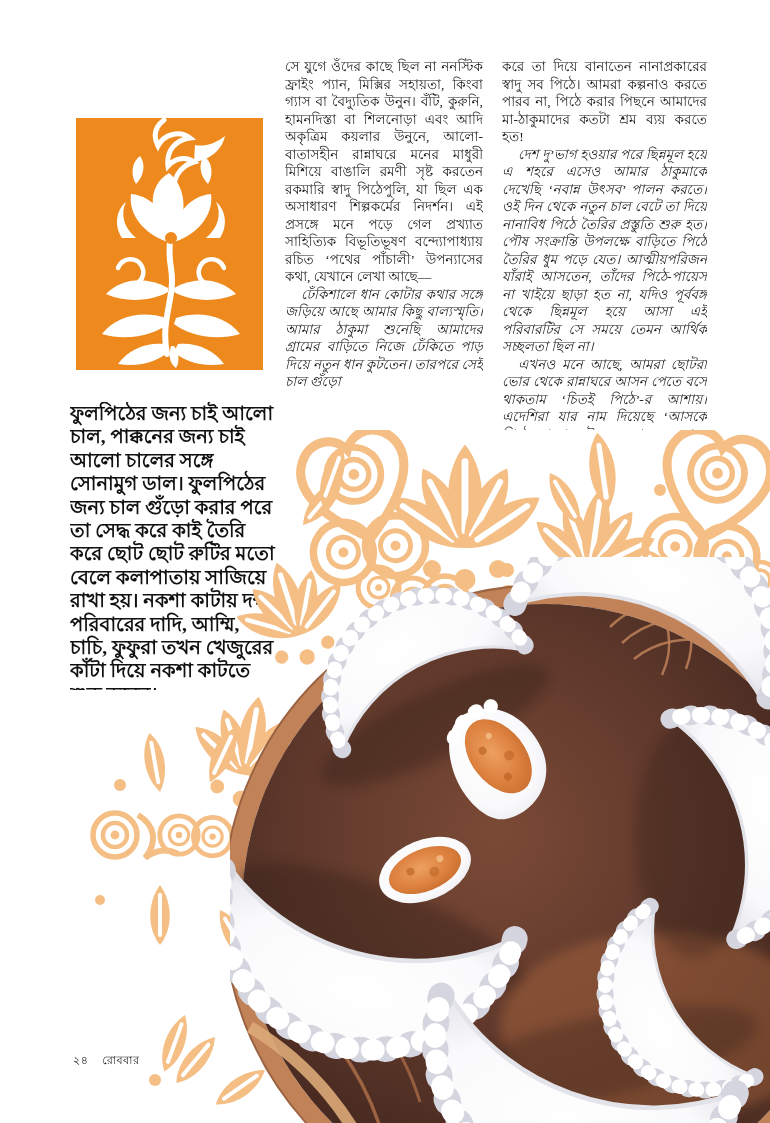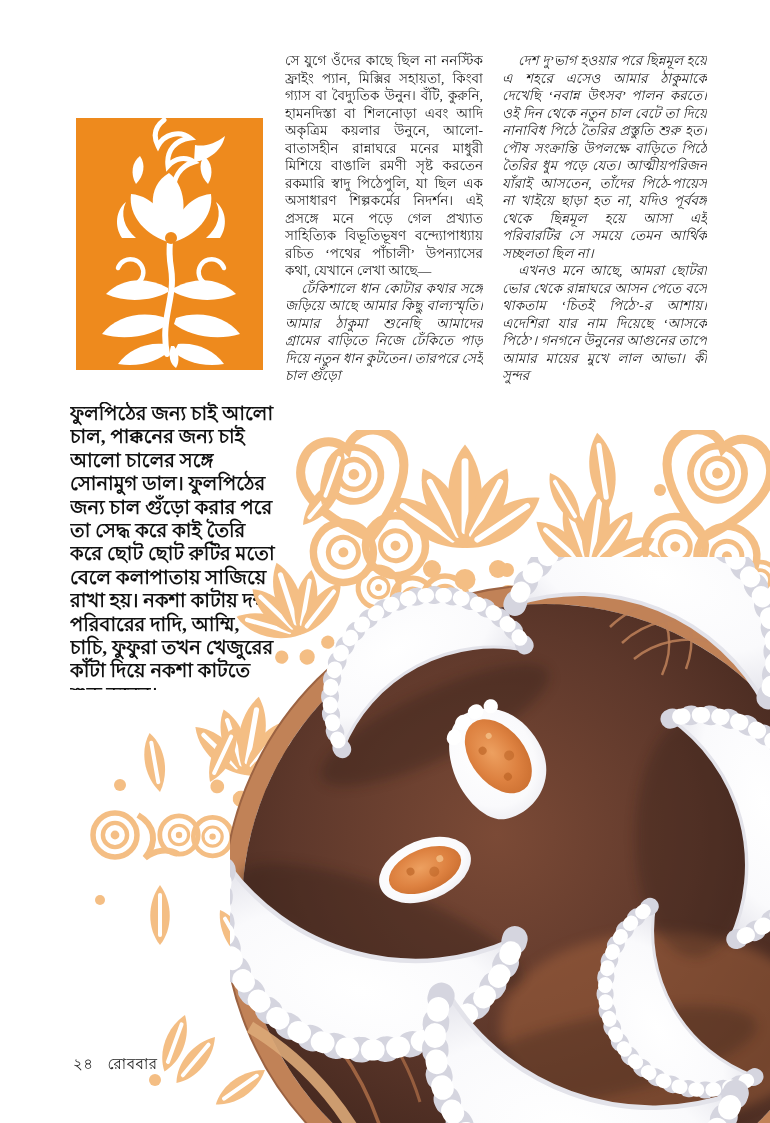--- a/index.html
+++ b/index.html
@@ -13,21 +13,21 @@
     color:var(--text,#1a1a1a);
   }
   
   .ornament-block{
     position:absolute;left:76px;top:118px;width:187px;height:252px;
     background:var(--orange,#ee8a1d);
   }
   .ornament-block svg{display:block;width:100%;height:100%;}
   
   .col{
-    position:absolute;top:52px;
+    position:absolute;top:58px;
     font-size:13.5px;line-height:17.5px;
     text-align:justify;overflow:hidden;
   }
   .col1{left:285px;width:198px;height:372px;}
   .col2{left:502px;width:205px;height:372px;}
   .col p{margin:0;}
   .col p.indent{text-indent:16px;font-style:italic;}
   .col p.italic{font-style:italic;}
   
   .pullquote{
@@ -43,21 +43,21 @@
   
   .photo{position:absolute;left:230px;top:557px;width:540px;height:566px;z-index:2;}
   .pitha-body{fill:url(#gradPitha);}
   .pitha-inner{stroke:#e3e3ea;stroke-width:3;fill:none;}
   .rim-sh{stroke:#d5d5df;stroke-width:17;fill:none;stroke-dasharray:2 15;stroke-linecap:round;}
   .rim-hi{stroke:#ffffff;stroke-width:14;fill:none;stroke-dasharray:2 15;stroke-dashoffset:8;stroke-linecap:round;}
   .etch{stroke:#be8159;stroke-width:2.5;fill:none;opacity:.85;}
   
   .footer{
     position:absolute;left:73px;top:1052px;z-index:3;
-    font-size:15px;color:#1b1b1b;letter-spacing:.5px;
+    font-size:11px;color:#1b1b1b;letter-spacing:.5px;
   }
   .footer .mag{margin-left:14px;}
 </style>
 </head>
 <body>
 
 <div class="page">
 
   <div class="ornament-block">
     <svg viewBox="0 0 187 252">
@@ -85,20 +85,21 @@
       </g>
     </svg>
   </div>
 
   <div class="col col1 bn-body">
     <p>সে যুগে ওঁদের কাছে ছিল না ননস্টিক ফ্রাইং প্যান, মিক্সির সহায়তা, কিংবা গ্যাস বা বৈদ্যুতিক উনুন। বঁটি, কুরুনি, হামনদিস্তা বা শিলনোড়া এবং আদি অকৃত্রিম কয়লার উনুনে, আলো-বাতাসহীন রান্নাঘরে মনের মাধুরী মিশিয়ে বাঙালি রমণী সৃষ্ট করতেন রকমারি স্বাদু পিঠেপুলি, যা ছিল এক অসাধারণ শিল্পকর্মের নিদর্শন। এই প্রসঙ্গে মনে পড়ে গেল প্রখ্যাত সাহিত্যিক বিভূতিভূষণ বন্দ্যোপাধ্যায় রচিত ‘পথের পাঁচালী’ উপন্যাসের কথা, যেখানে লেখা আছে—</p>
     <p class="indent">ঢেঁকিশালে ধান কোটার কথার সঙ্গে জড়িয়ে আছে আমার কিছু বাল্যস্মৃতি। আমার ঠাকুমা শুনেছি আমাদের গ্রামের বাড়িতে নিজে ঢেঁকিতে পাড় দিয়ে নতুন ধান কুটতেন। তারপরে সেই চাল গুঁড়ো</p>
   </div>
 
   <div class="col col2 bn-body">
+    <p>করে তা দিয়ে বানাতেন নানাপ্রকারের স্বাদু সব পিঠে। আমরা কল্পনাও করতে পারব না, পিঠে করার পিছনে আমাদের মা-ঠাকুমাদের কতটা শ্রম ব্যয় করতে হত!</p>
     <p class="indent">দেশ দু’ভাগ হওয়ার পরে ছিন্নমূল হয়ে এ শহরে এসেও আমার ঠাকুমাকে দেখেছি ‘নবান্ন উৎসব’ পালন করতে। ওই দিন থেকে নতুন চাল বেটে তা দিয়ে নানাবিধ পিঠে তৈরির প্রস্তুতি শুরু হত। পৌষ সংক্রান্তি উপলক্ষে বাড়িতে পিঠে তৈরির ধুম পড়ে যেত। আত্মীয়পরিজন যাঁরাই আসতেন, তাঁদের পিঠে-পায়েস না খাইয়ে ছাড়া হত না, যদিও পূর্ববঙ্গ থেকে ছিন্নমূল হয়ে আসা এই পরিবারটির সে সময়ে তেমন আর্থিক সচ্ছলতা ছিল না।</p>
     <p class="indent">এখনও মনে আছে, আমরা ছোটরা ভোর থেকে রান্নাঘরে আসন পেতে বসে থাকতাম ‘চিতই পিঠে’-র আশায়। এদেশিরা যার নাম দিয়েছে ‘আসকে পিঠে’। গনগনে উনুনের আগুনের তাপে আমার মায়ের মুখে লাল আভা। কী সুন্দর</p>
   </div>
 
   <div class="pullquote">ফুলপিঠের জন্য চাই আলো চাল, পাক্কনের জন্য চাই আলো চালের সঙ্গে সোনামুগ ডাল। ফুলপিঠের জন্য চাল গুঁড়ো করার পরে তা সেদ্ধ করে কাই তৈরি করে ছোট ছোট রুটির মতো বেলে কলাপাতায় সাজিয়ে রাখা হয়। নকশা কাটায় দক্ষ পরিবারের দাদি, আম্মি, চাচি, ফুফুরা তখন খেজুরের কাঁটা দিয়ে নকশা কাটতে শুরু করেন।</div>
 
   <svg class="pattern" viewBox="0 0 710 693">
     <defs>
       <g id="m-leaf">
         <path class="pf" d="M0,0 C-13,-18 -13,-44 0,-60 C13,-44 13,-18 0,0 Z"></path>

